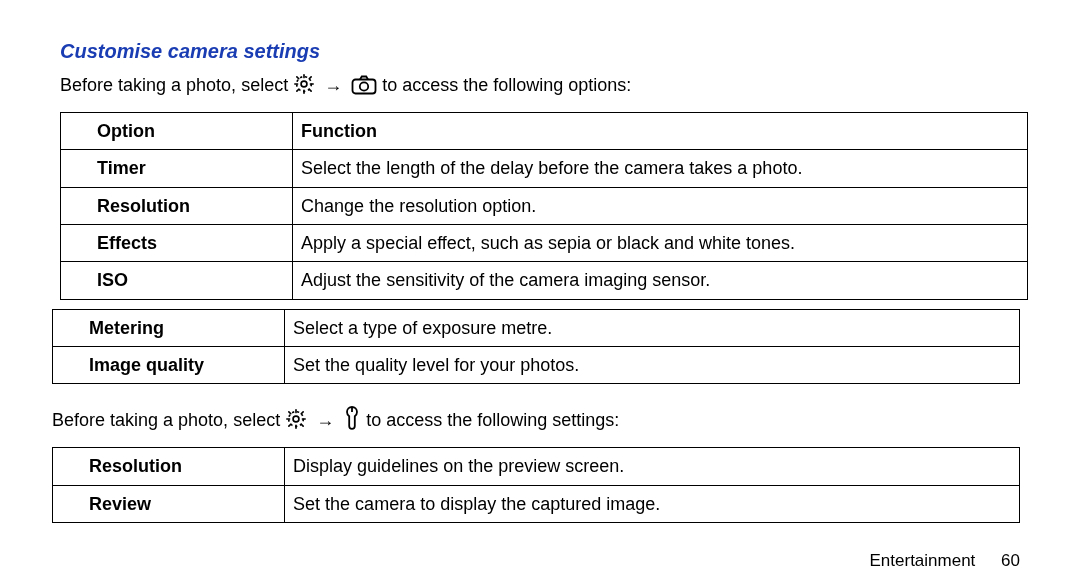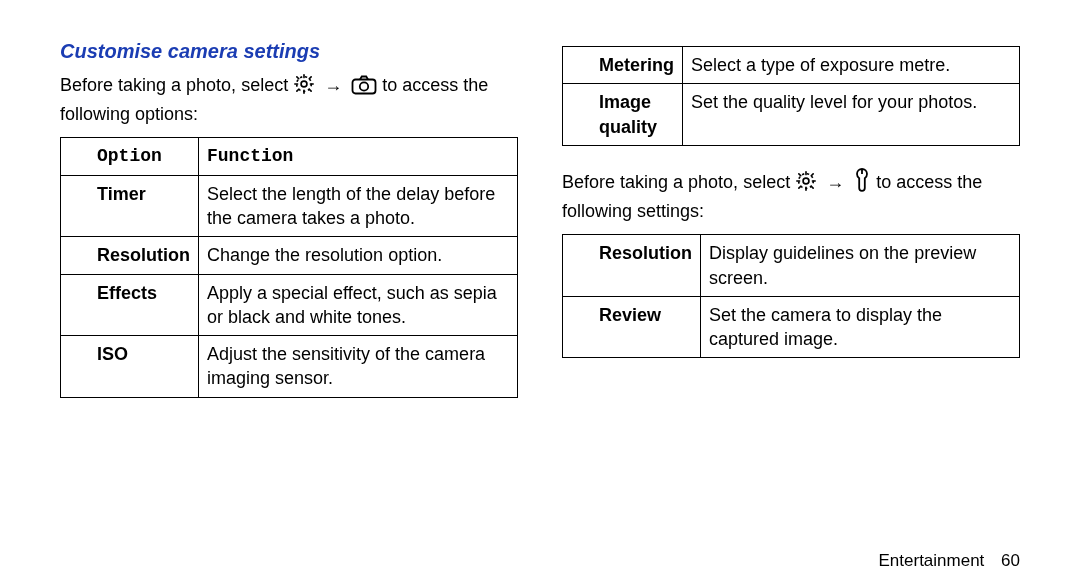--- a/index.html
+++ b/index.html
@@ -7,21 +7,21 @@
     padding: 0;
     width: 1080px;
     height: 585px;
     background: #ffffff;
     font-family: Arial, Helvetica, sans-serif;
     font-size: 18px;
     color: #000;
   }
   .page {
     display: flex;
-    flex-direction: row;
+    flex-direction: column;
     padding: 40px 30px 20px 30px;
     box-sizing: border-box;
     width: 100%;
     height: 100%;
     position: relative;
   }
   .col {
     flex: 1 1 50%;
     box-sizing: border-box;
   }
@@ -49,28 +49,28 @@
     margin-top: 6px;
   }
   td {
     border: 1px solid #000;
     padding: 6px 8px;
     vertical-align: top;
     line-height: 1.35;
     font-size: 18px;
   }
   td.key { font-weight: bold; white-space: normal; width: 24%; padding-left: 36px; }
-  tr.header td { font-weight: bold; font-family: Liberation Mono, monospace; }
+  tr.header td { font-weight: bold; }
   .footer {
     position: absolute;
     right: 60px;
     bottom: 14px;
     font-size: 17px;
   }
-  .footer .sec { margin-right: 12px; }
+  .footer .sec { margin-right: 21px; }
   .arrow { margin: 0 4px; }
 </style>
 </head>
 <body>
 
 <div class="page">
 
   <div class="col col-left">
     <h2 class="section-title">Customise camera settings</h2>
 

